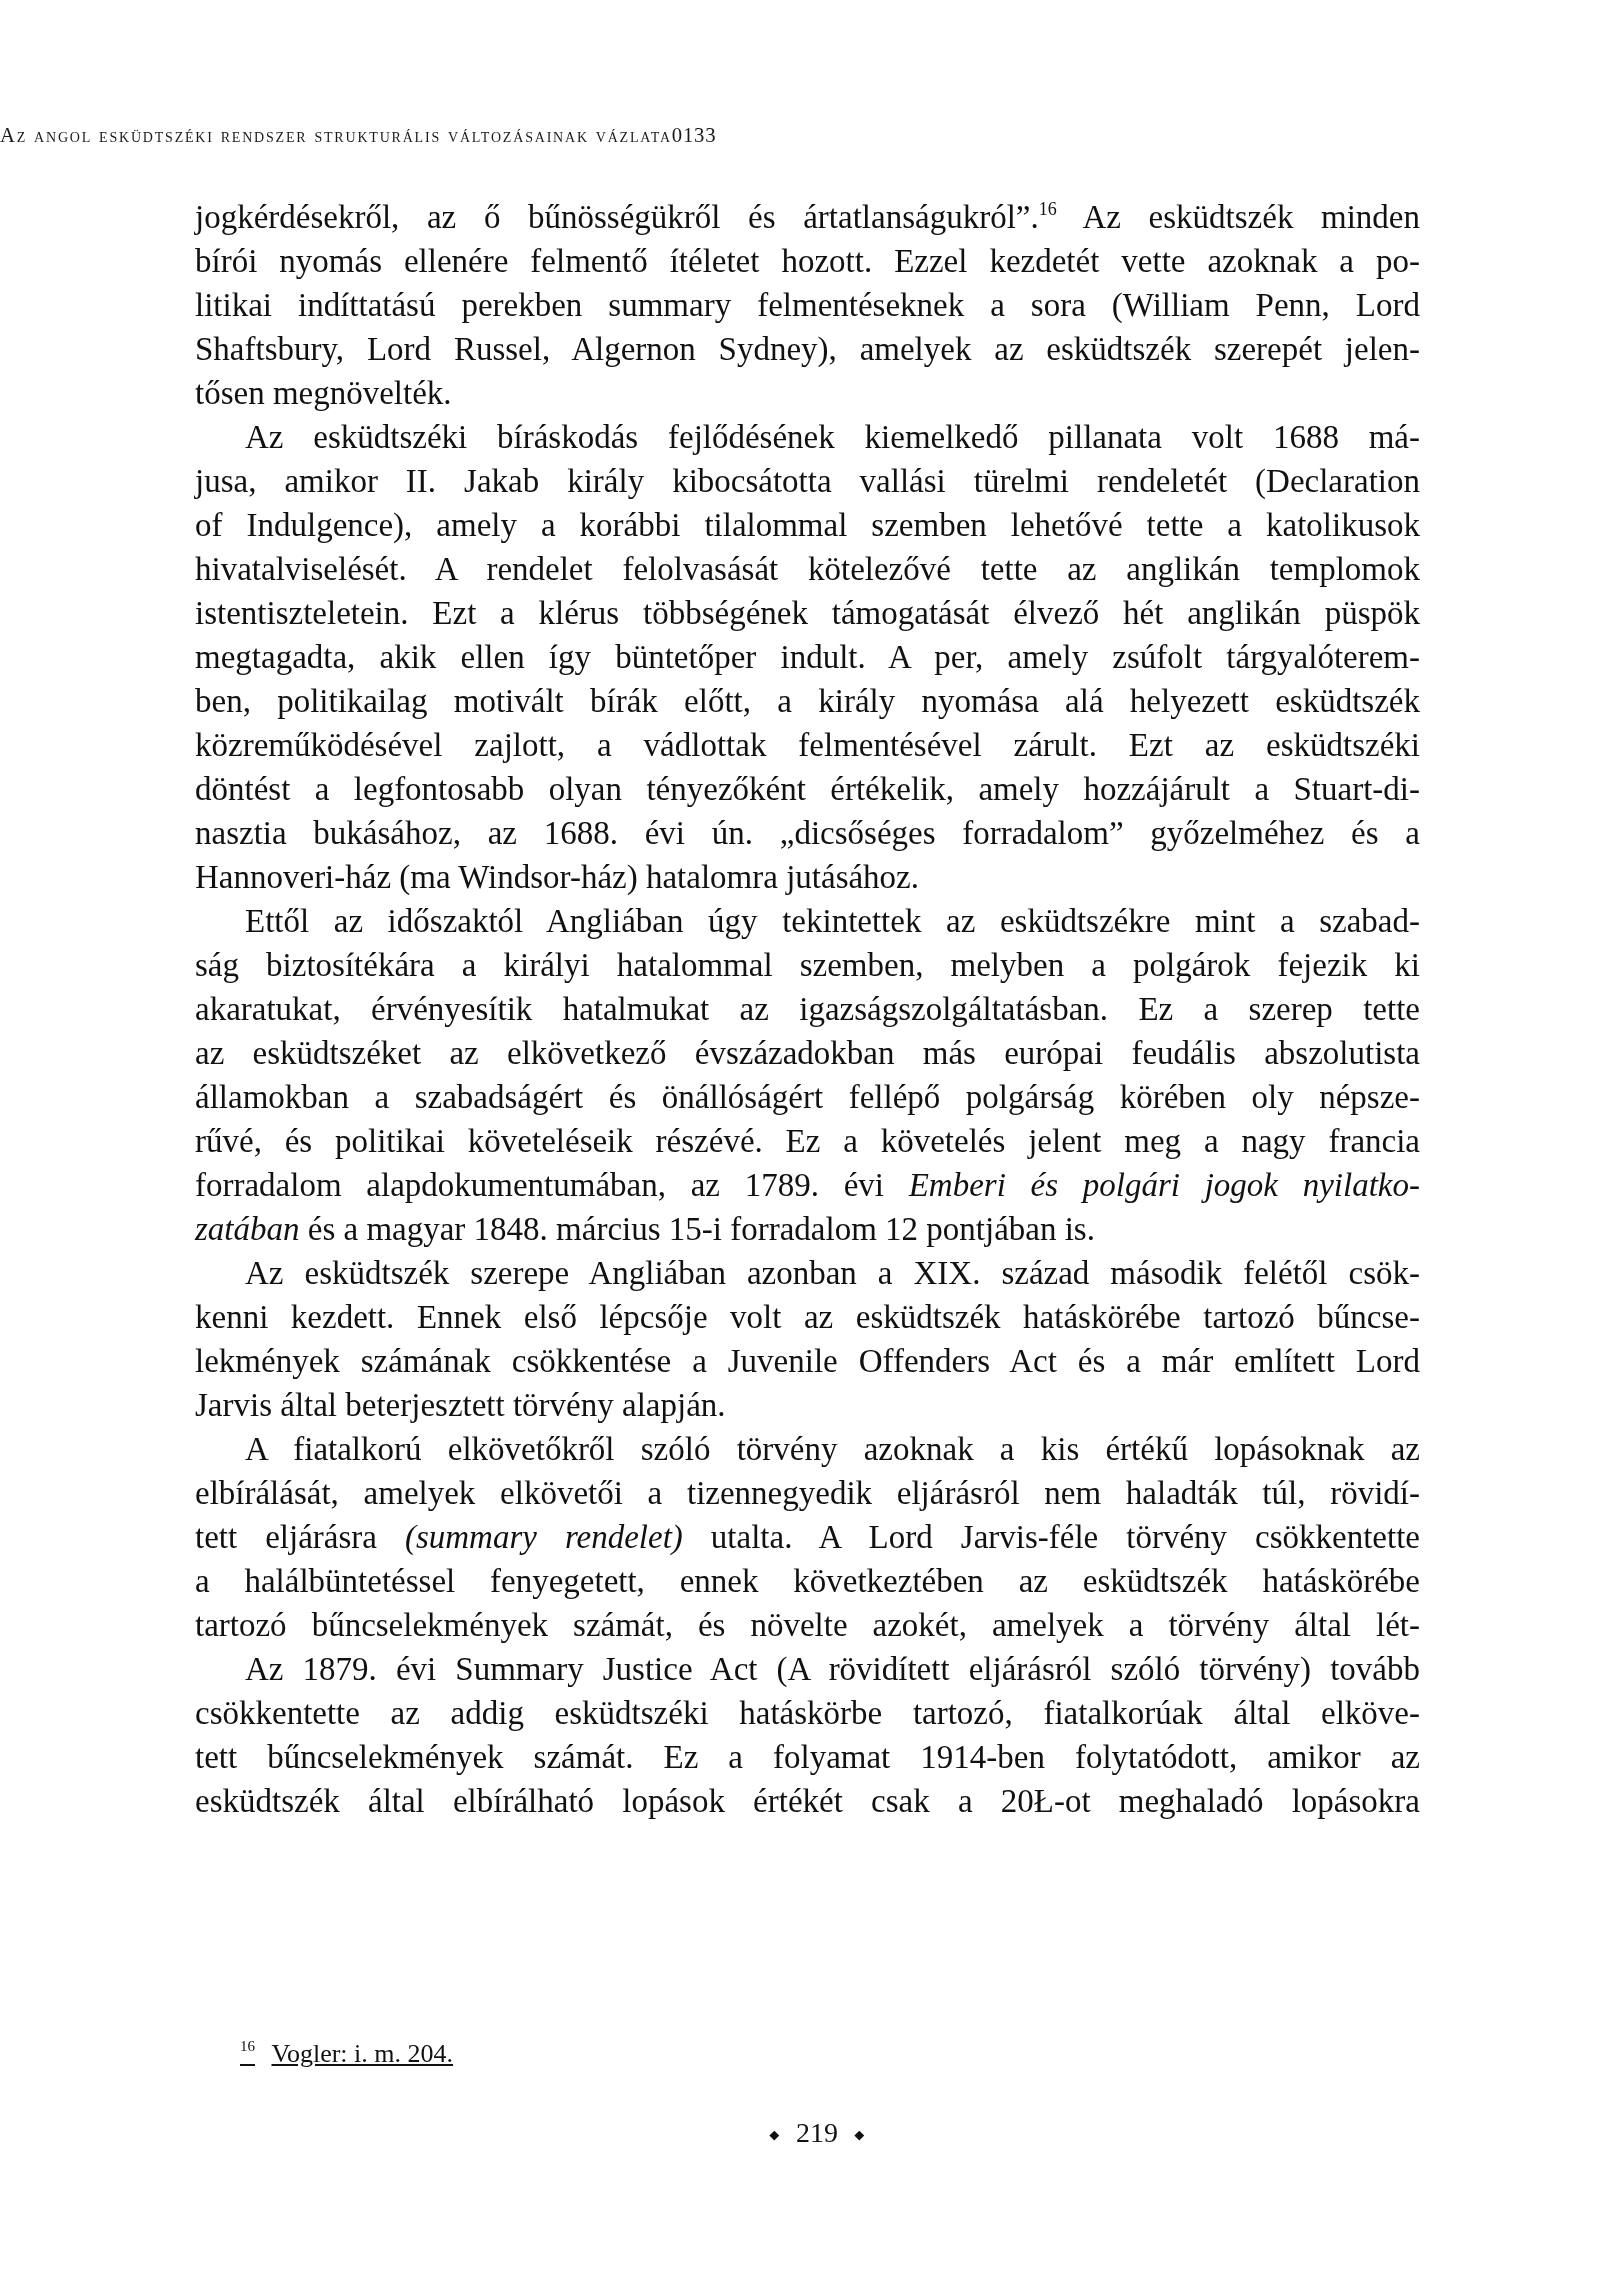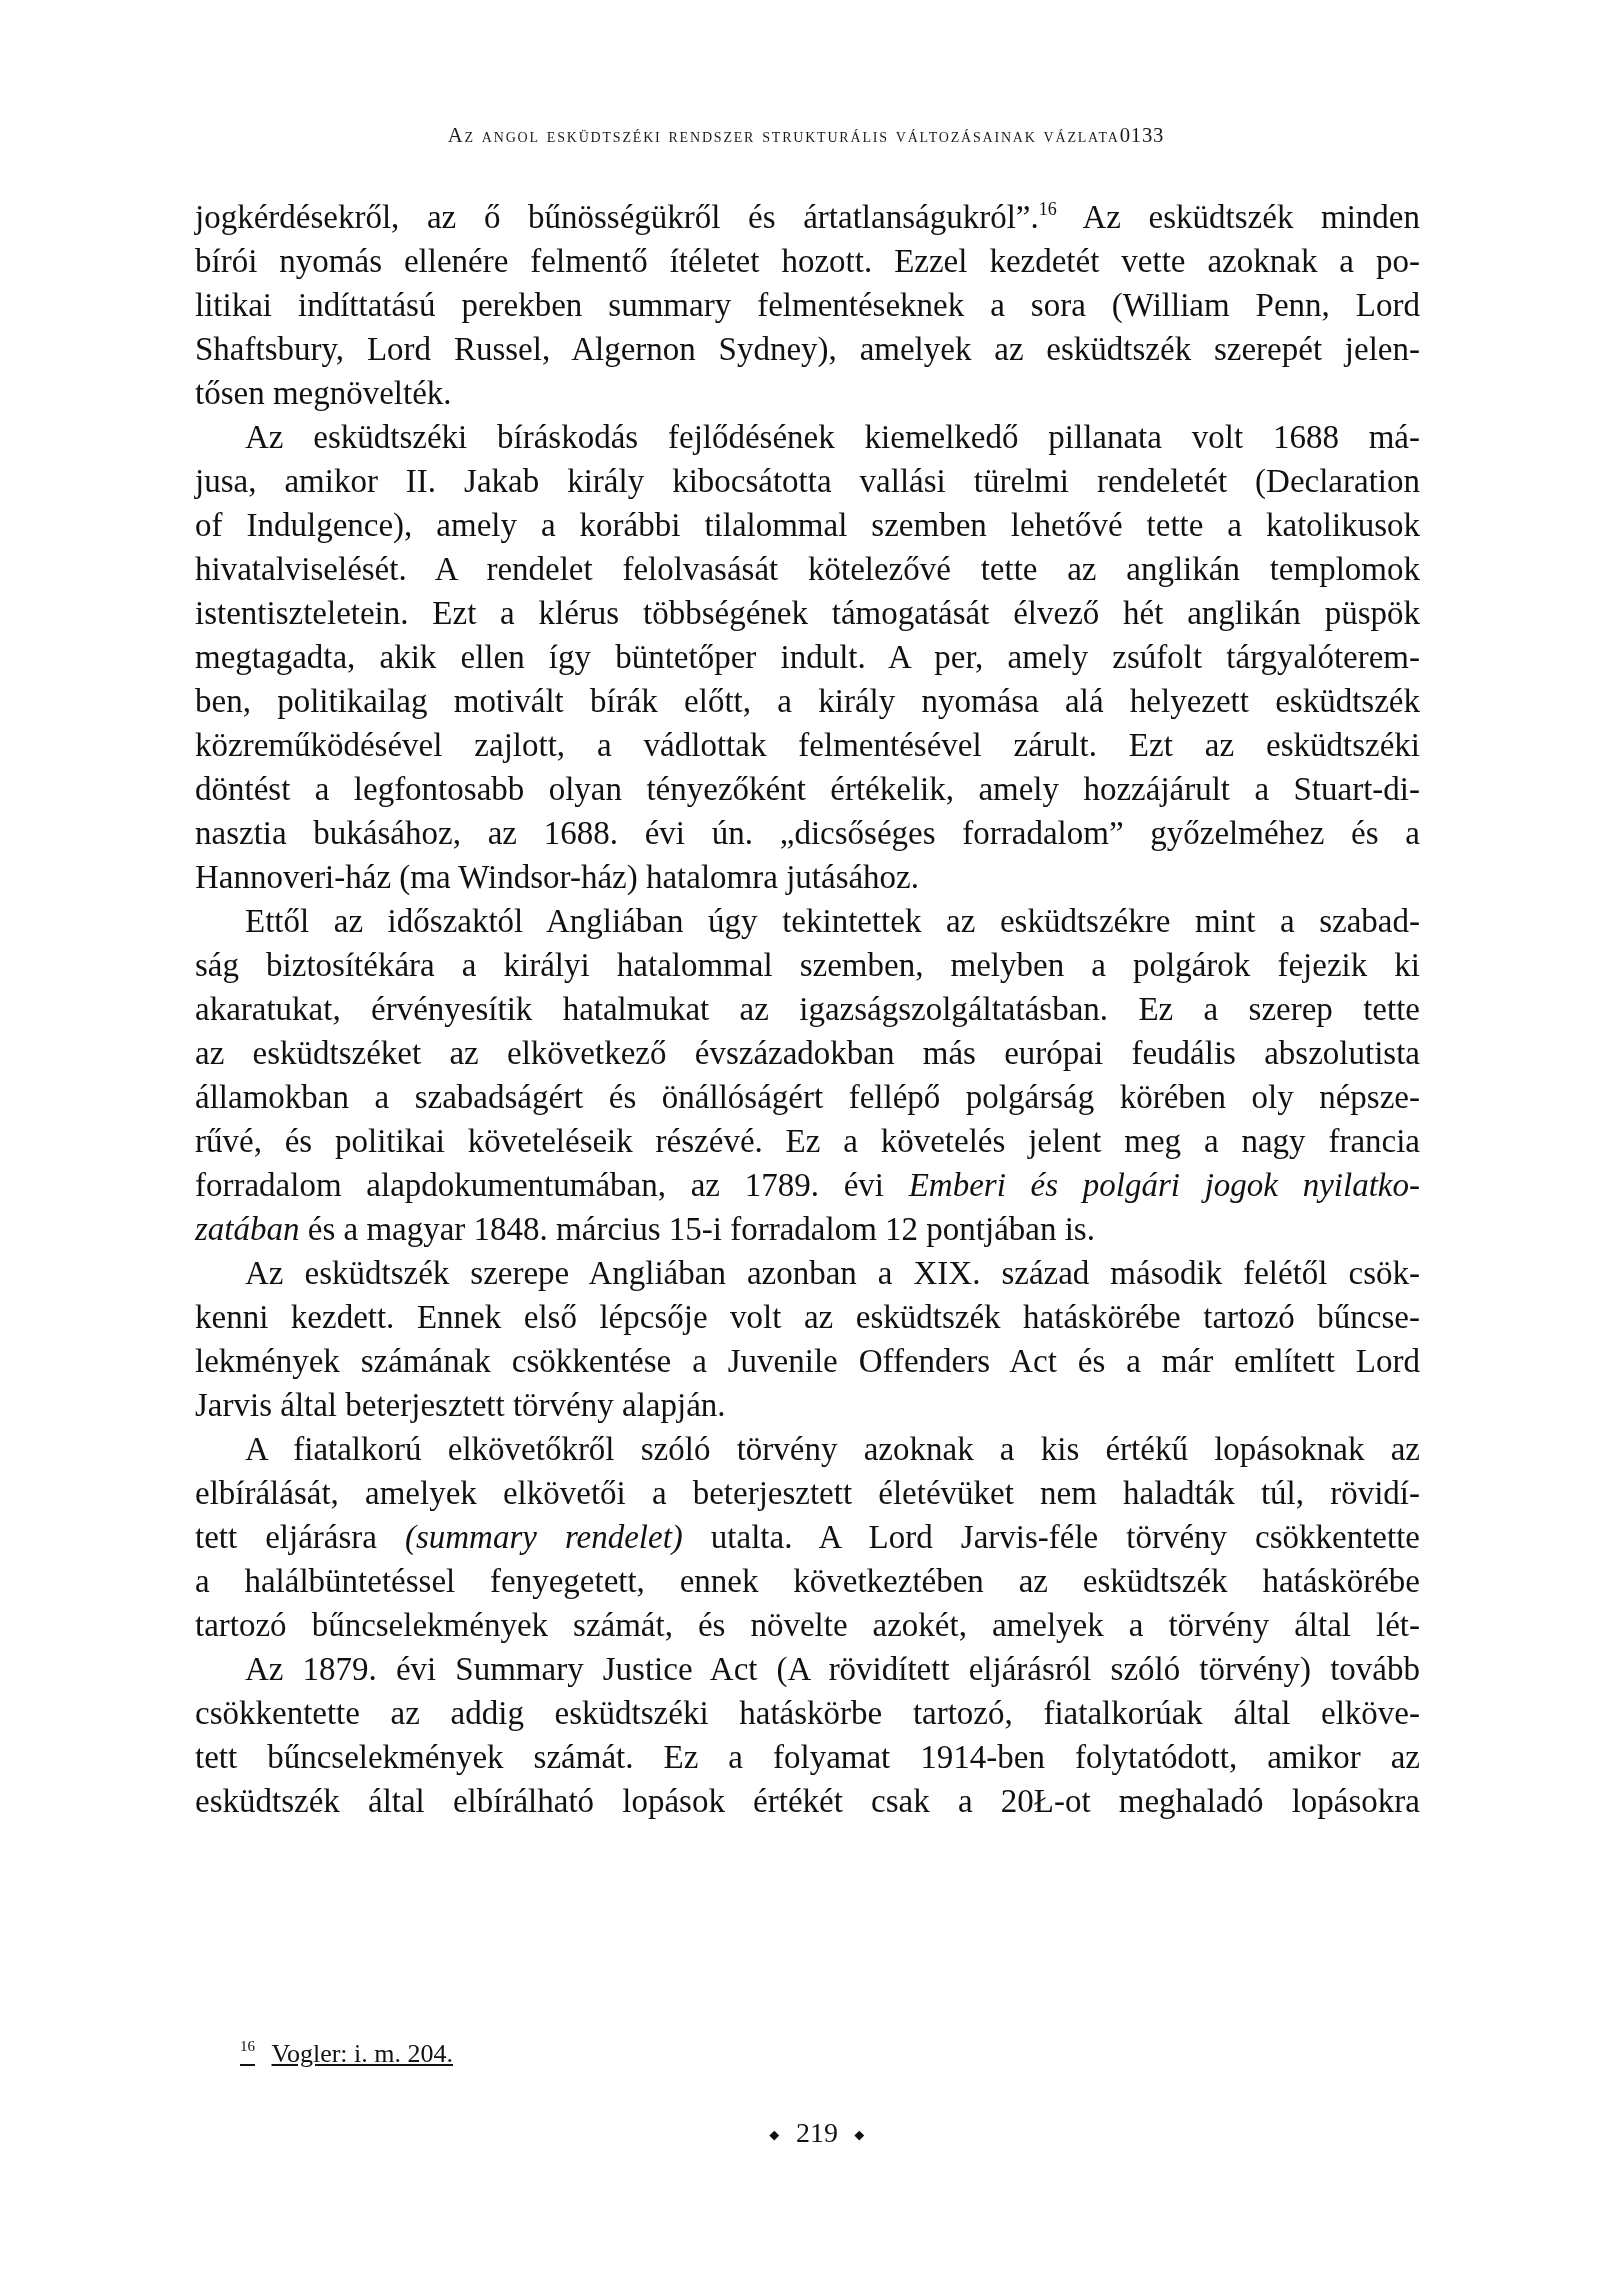--- a/index.html
+++ b/index.html
@@ -13,21 +13,21 @@
     position: relative;
     overflow: hidden;
     color: #111111;
     font-family: "Liberation Serif", "DejaVu Serif", serif;
   }
   .running-header {
     position: absolute;
     top: 124px;
     left: 0;
     width: 1612px;
-    text-align: center;
+    text-align: left;
     font-size: 20.7px;
     letter-spacing: 1.8px;
     font-variant: small-caps;
     color: #1a1a1a;
   }
   .running-header .folio {
     letter-spacing: 0.8px;
   }
   .text-block {
     position: absolute;
@@ -120,21 +120,21 @@
     <div class="line"><span>az esküdtszéket az elkövetkező évszázadokban más európai feudális abszolutista</span></div>
     <div class="line"><span>államokban a szabadságért és önállóságért fellépő polgárság körében oly népsze-</span></div>
     <div class="line"><span>rűvé, és politikai követeléseik részévé. Ez a követelés jelent meg a nagy francia</span></div>
     <div class="line"><span>forradalom alapdokumentumában, az 1789. évi </span><em>Emberi és polgári jogok nyilatko-</em></div>
     <div class="line last"><em>zatában</em><span> és a magyar 1848. március 15-i forradalom 12 pontjában is.</span></div>
     <div class="line indent"><span>Az esküdtszék szerepe Angliában azonban a XIX. század második felétől csök-</span></div>
     <div class="line"><span>kenni kezdett. Ennek első lépcsője volt az esküdtszék hatáskörébe tartozó bűncse-</span></div>
     <div class="line"><span>lekmények számának csökkentése a Juvenile Offenders Act és a már említett Lord</span></div>
     <div class="line last"><span>Jarvis által beterjesztett törvény alapján.</span></div>
     <div class="line indent"><span>A fiatalkorú elkövetőkről szóló törvény azoknak a kis értékű lopásoknak az</span></div>
-    <div class="line"><span>elbírálását, amelyek elkövetői a beterjesztett életévüket nem haladták túl, rövidí-</span></div>
+    <div class="line"><span>elbírálását, amelyek elkövetői a tizennegyedik eljárásról nem haladták túl, rövidí-</span></div>
     <div class="line"><span>tett eljárásra </span><em>(summary rendelet)</em><span> utalta. A Lord Jarvis-féle törvény csökkentette</span></div>
     <div class="line"><span>a halálbüntetéssel fenyegetett, ennek következtében az esküdtszék hatáskörébe</span></div>
     <div class="line"><span>tartozó bűncselekmények számát, és növelte azokét, amelyek a törvény által lét-</span></div>
     <div class="line indent"><span>Az 1879. évi Summary Justice Act (A rövidített eljárásról szóló törvény) tovább</span></div>
     <div class="line"><span>csökkentette az addig esküdtszéki hatáskörbe tartozó, fiatalkorúak által elköve-</span></div>
     <div class="line"><span>tett bűncselekmények számát. Ez a folyamat 1914-ben folytatódott, amikor az</span></div>
     <div class="line"><span>esküdtszék által elbírálható lopások értékét csak a 20Ł-ot meghaladó lopásokra</span></div>
   </div>
 
 <div class="footnote">

